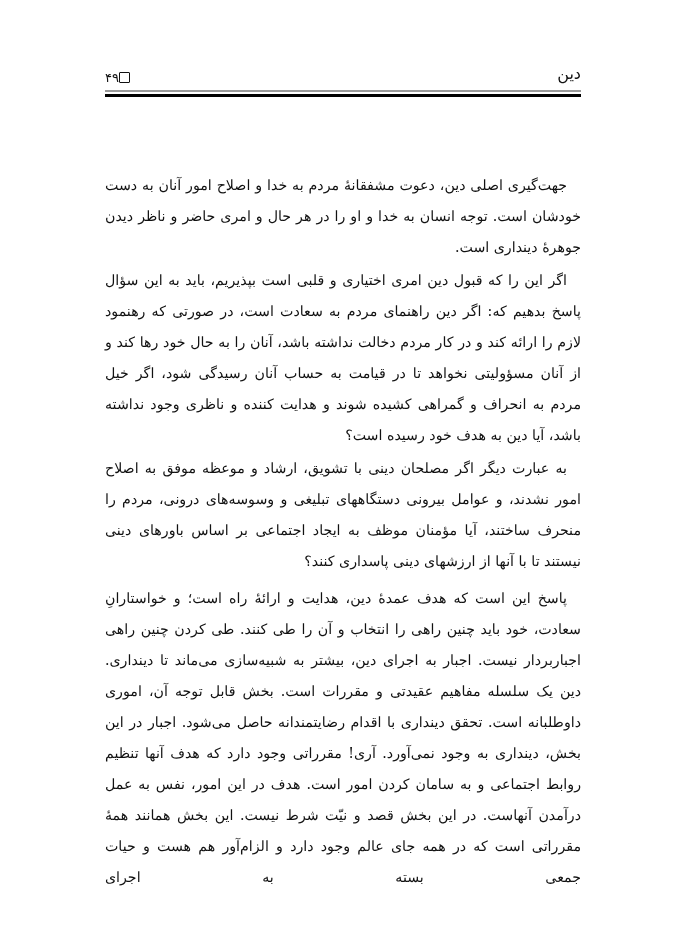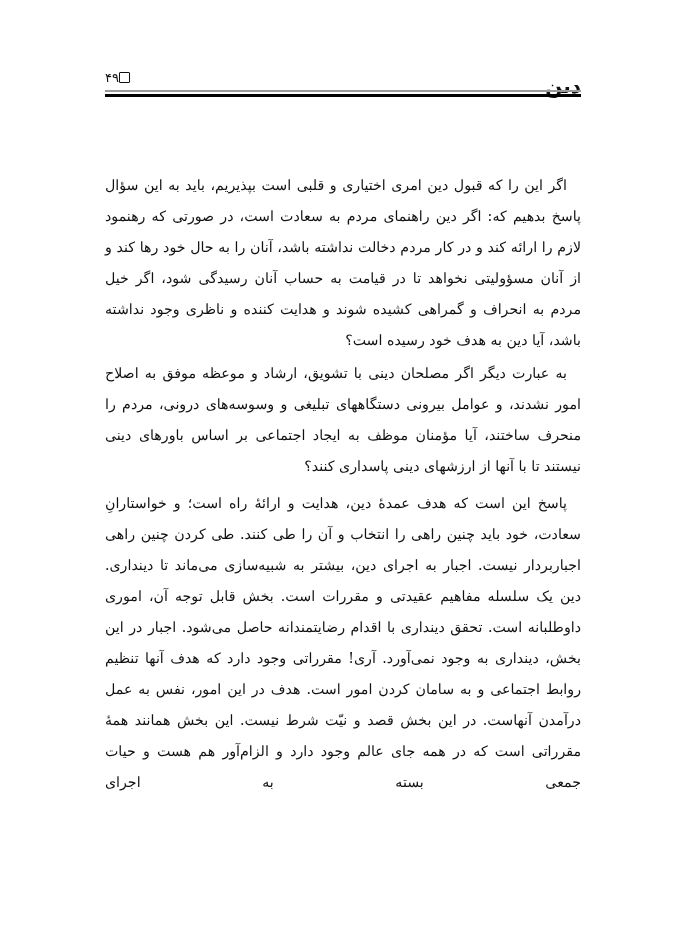--- a/index.html
+++ b/index.html
@@ -1,19 +1,19 @@
 <!DOCTYPE html>
 <html><head>
 <meta charset="utf-8">
 <style>
   html, body { margin:0; padding:0; background:#ffffff; }
   body { width:686px; height:929px; position:relative; overflow:hidden; font-family:"DejaVu Serif", serif; color:#111; }
   .page { position:absolute; left:0; top:0; width:686px; height:929px; }
   .running-head { position:absolute; left:105px; width:476px; top:62px; height:24px; direction:rtl; }
-  .rh-title { position:absolute; right:0; top:12px; font-size:20px; font-family:"DejaVu Sans", sans-serif;font-weight:bold; }
+  .rh-title { position:absolute; right:0; top:2px; font-size:16px; font-family:"DejaVu Sans", sans-serif; }
   .rh-page { position:absolute; left:0; top:8px; font-size:13px; font-family:"DejaVu Sans", sans-serif; direction:ltr; display:flex; align-items:center; }
   .rh-box { display:inline-block; width:9px; height:9px; border:1.5px solid #111; border-radius:1px; }
   .rule-thin { position:absolute; left:105px; width:476px; top:90px; height:2px; background:#9a9a9a; }
   .rule-thick { position:absolute; left:105px; width:476px; top:94px; height:3px; background:#000; }
   .chapter-title { position:absolute; left:105px; width:476px; top:130px; text-align:center; font-family:"DejaVu Sans", sans-serif; font-weight:bold; font-size:16px; direction:rtl; }
   .body { position:absolute; left:105px; width:476px; top:170px; direction:rtl; text-align:justify; font-size:14.2px; line-height:31px; }
   .para { margin:0 0 2px 0; text-indent:14px; text-align-last:right; }
   .para:first-child { }
   .para.last-open { text-align-last:justify;margin-top:6px; }
 </style>
@@ -28,18 +28,19 @@
       <span>۴۹</span>
       <span class="rh-box"></span>
     </span>
   </div>
 
   <div class="rule-thin"></div>
   <div class="rule-thick"></div>
 
 
   <div class="body">
+    <p class="para">جهت‌گیری اصلی دین، دعوت مشفقانهٔ مردم به خدا و اصلاح امور آنان به دست خودشان است. توجه انسان به خدا و او را در هر حال و امری حاضر و ناظر دیدن جوهرهٔ دینداری است.</p>
     <p class="para">اگر این را که قبول دین امری اختیاری و قلبی است بپذیریم، باید به این سؤال پاسخ بدهیم که: اگر دین راهنمای مردم به سعادت است، در صورتی که رهنمود لازم را ارائه کند و در کار مردم دخالت نداشته باشد، آنان را به حال خود رها کند و از آنان مسؤولیتی نخواهد تا در قیامت به حساب آنان رسیدگی شود، اگر خیل مردم به انحراف و گمراهی کشیده شوند و هدایت کننده و ناظری وجود نداشته باشد، آیا دین به هدف خود رسیده است؟</p>
     <p class="para">به عبارت دیگر اگر مصلحان دینی با تشویق، ارشاد و موعظه موفق به اصلاح امور نشدند، و عوامل بیرونی دستگاههای تبلیغی و وسوسه‌های درونی، مردم را منحرف ساختند، آیا مؤمنان موظف به ایجاد اجتماعی بر اساس باورهای دینی نیستند تا با آنها از ارزشهای دینی پاسداری کنند؟</p>
     <p class="para last-open">پاسخ این است که هدف عمدهٔ دین، هدایت و ارائهٔ راه است؛ و خواستارانِ سعادت، خود باید چنین راهی را انتخاب و آن را طی کنند. طی کردن چنین راهی اجباربردار نیست. اجبار به اجرای دین، بیشتر به شبیه‌سازی می‌ماند تا دینداری. دین یک سلسله مفاهیم عقیدتی و مقررات است. بخش قابل توجه آن، اموری داوطلبانه است. تحقق دینداری با اقدام رضایتمندانه حاصل می‌شود. اجبار در این بخش، دینداری به وجود نمی‌آورد. آری! مقرراتی وجود دارد که هدف آنها تنظیم روابط اجتماعی و به سامان کردن امور است. هدف در این امور، نفس به عمل درآمدن آنهاست. در این بخش قصد و نیّت شرط نیست. این بخش همانند همهٔ مقرراتی است که در همه جای عالم وجود دارد و الزام‌آور هم هست و حیات جمعی بسته به اجرای</p>
   </div>
 
 </div>
 
 </body></html>

